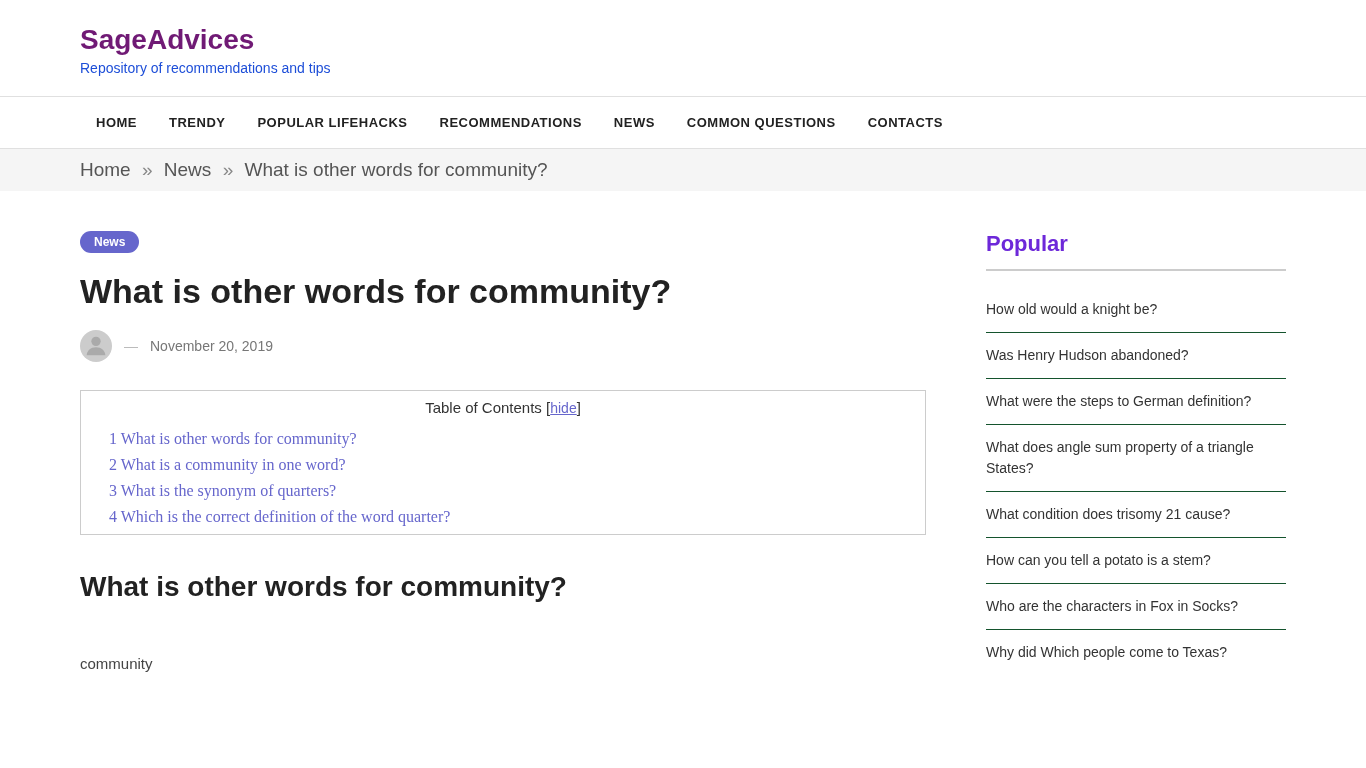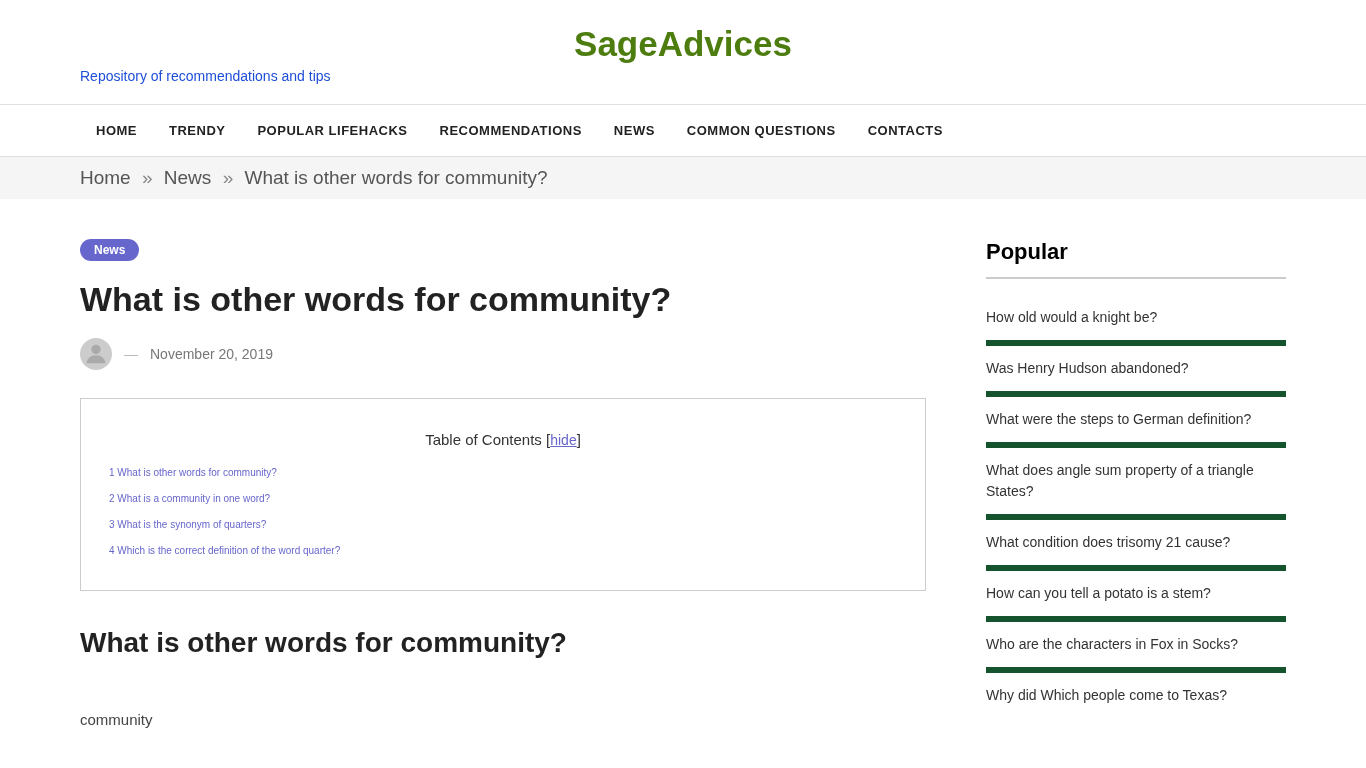--- a/index.html
+++ b/index.html
@@ -4,25 +4,24 @@
   <style>
     * { margin: 0; padding: 0; box-sizing: border-box; }
     body { font-family: Georgia, 'Times New Roman', serif; background: #fff; color: #333; font-size: 16px; }
 
     
     .site-header {
       padding: 24px 80px 20px 80px;
       border-bottom: 1px solid #e0e0e0;
     }
     .site-title {
-      font-size: 35px;
-      font-weight: bold;
-      color: #4d7c0f;
-      font-family: Arial, sans-serif;
-      text-align: center;
+      font-size: 28px;
+      font-weight: bold;
+      color: #701a75;
+      font-family: Arial, sans-serif;
     }
     .site-subtitle {
       font-size: 14px;
       color: #1d4ed8;
       margin-top: 4px;
       font-family: Arial, sans-serif;
     }
 
     
     .main-nav {
@@ -113,21 +112,21 @@
       color: #fff;
       font-size: 16px;
       overflow: hidden;
     }
     .avatar-icon svg { width: 28px; height: 28px; fill: #999; }
     .meta-dash { color: #bbb; }
 
     
     .toc-box {
       border: 1px solid #ccc;
-      padding: 32px 28px;
+      padding: 8px 28px;
       margin-bottom: 36px;
       background: #fff;
     }
     .toc-title {
       font-family: Arial, sans-serif;
       font-size: 15px;
       font-weight: normal;
       text-align: center;
       margin-bottom: 14px;
       color: #333;
@@ -139,22 +138,22 @@
     }
     .toc-list {
       list-style: none;
       display: flex;
       flex-direction: column;
       gap: 8px;
     }
     .toc-list li a {
       color: #6666cc;
       text-decoration: none;
-      font-family: Liberation Sans, sans-serif;
-      font-size: 10px;
+      font-family: Liberation Serif, serif;
+      font-size: 16px;
     }
 
     
     .section-heading {
       font-family: Arial, sans-serif;
       font-size: 28px;
       font-weight: bold;
       color: #222;
       margin-bottom: 16px;
     }
@@ -170,37 +169,37 @@
     
     .sidebar {
       width: 300px;
       flex-shrink: 0;
     }
 
     .sidebar-popular-title {
       font-family: Arial, sans-serif;
       font-size: 22px;
       font-weight: bold;
-      color: #000000;
+      color: #6d28d9;
       margin-bottom: 12px;
     }
 
     .sidebar-divider {
       border: none;
       border-top: 2px solid #ccc;
       margin-bottom: 16px;
     }
 
     .popular-list {
       list-style: none;
       display: flex;
       flex-direction: column;
     }
     .popular-list li {
-      border-bottom: 6px solid #14532d;
+      border-bottom: 1px solid #14532d;
       padding: 12px 0;
     }
     .popular-list li:last-child { border-bottom: none; }
     .popular-list li a {
       text-decoration: none;
       color: #333;
       font-family: Arial, sans-serif;
       font-size: 14px;
       line-height: 1.5;
     }

